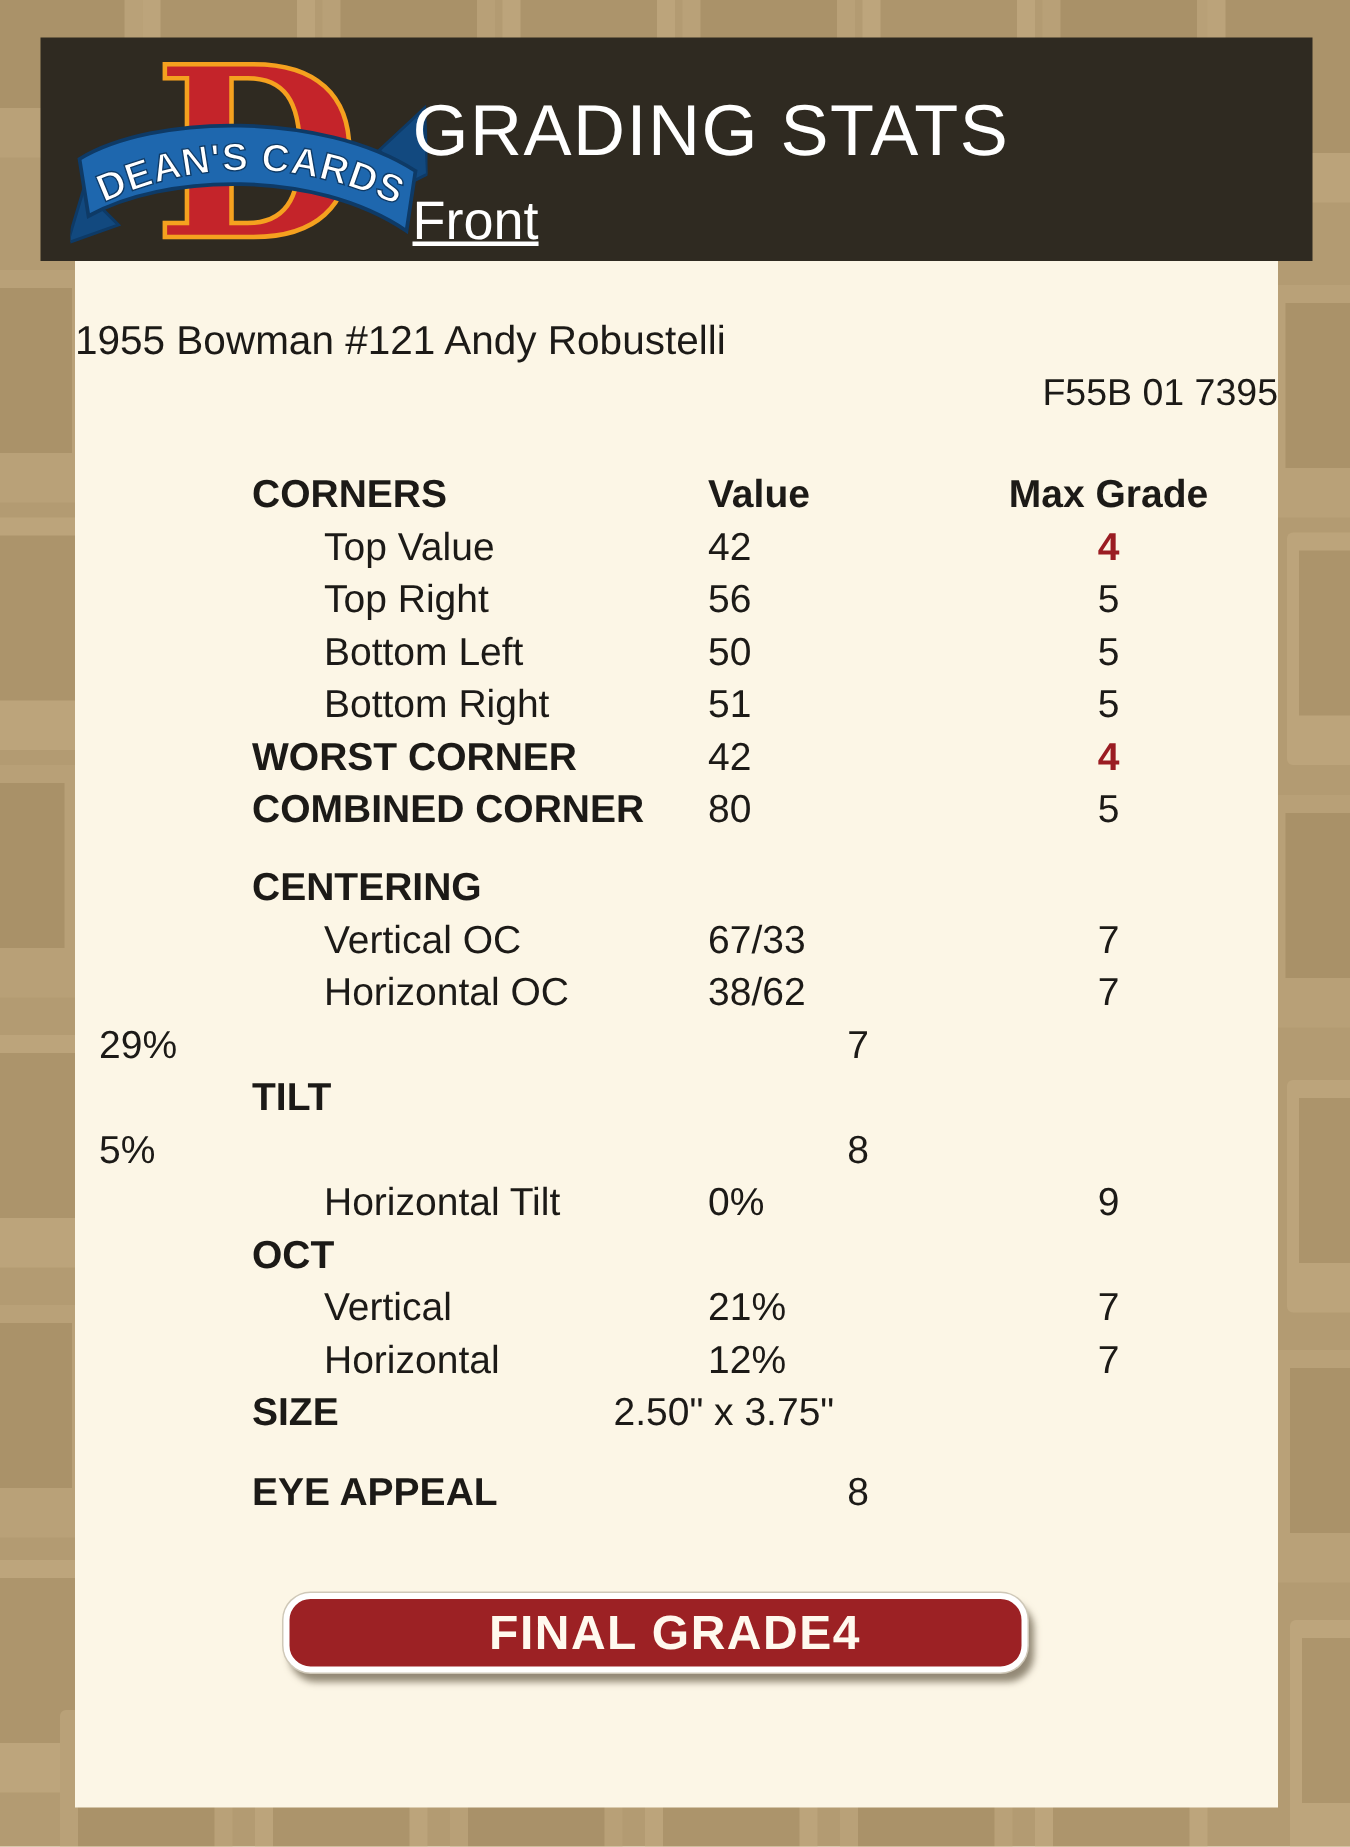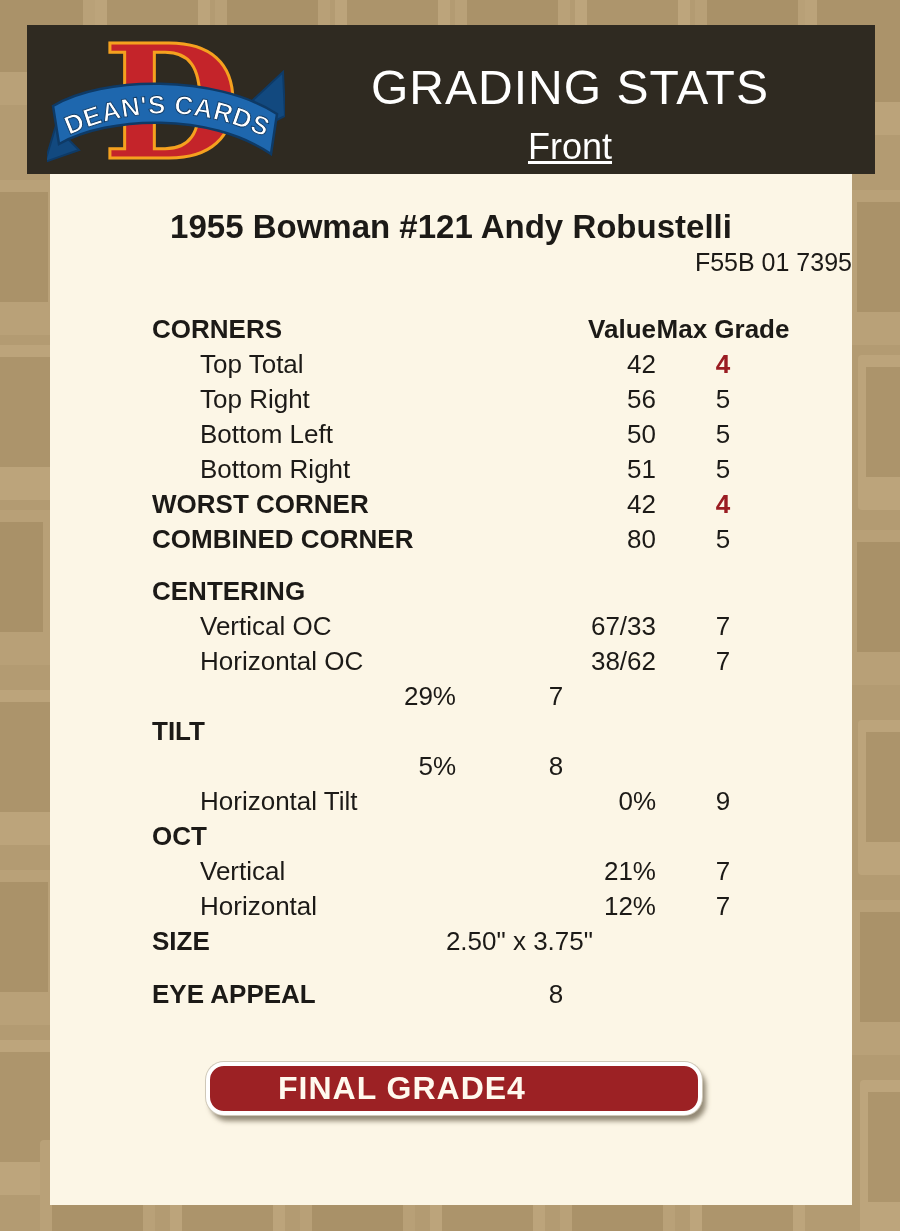--- a/index.html
+++ b/index.html
@@ -10,51 +10,51 @@
     color:#1C1A17;
   }
   .bg-collage{position:absolute;left:0;top:0;width:900px;height:1231px;}
 
   
   .header-bar{
     position:absolute;left:27px;top:25px;width:848px;height:149px;
     background:#2F2A21;
   }
   .logo-wrap{position:absolute;left:20px;top:7px;width:238px;height:136px;}
-  .header-text{position:absolute;left:248px;right:10px;top:37px;text-align:center;color:#FFFFFF;}
+  .header-text{position:absolute;left:248px;right:10px;top:37px;text-align:left;color:#FFFFFF;}
   .h-title{font-size:48px;line-height:52px;letter-spacing:1px;}
   .h-sub{font-size:36px;line-height:46px;margin-top:10px;text-decoration:underline;}
 
   
   .panel{
     position:absolute;left:50px;top:174px;width:802px;height:1031px;
     background:#FCF6E6;
   }
-  .card-title{margin:0;padding-top:37px;text-align:center;font-size:33px;line-height:32px;font-weight:bold;}
+  .card-title{margin:0;padding-top:37px;text-align:left;font-size:27px;line-height:32px;font-weight:normal;}
   .card-code{text-align:right;font-size:25px;line-height:30px;margin-top:4px;}
 
-  .stats-table{position:absolute;top:138px;left:0;width:100%;}
+  .stats-table{position:absolute;top:138px;left:16px;width:100%;}
   .row{display:grid;grid-template-columns:406px 200px 134px;height:35px;align-items:center;font-size:26px;}
   .lbl{padding-left:102px;white-space:nowrap;}
   .lbl.indent{padding-left:150px;}
   .bold{font-weight:bold;}
-  .val{text-align:right;}
+  .val{text-align:left;}
   .grade{text-align:center;}
   .grade.red{color:#9A1C22;font-weight:bold;}
   .colhead{font-weight:bold;}
   .row.size .val{transform:translateX(-63px);white-space:nowrap;}
   .sp1{height:17px;}
   .sp2{height:18px;}
 
   
   .final-btn{
-    position:absolute;left:156px;top:888px;width:496px;height:53px;
+    position:absolute;left:139px;top:888px;width:496px;height:53px;
     background:#9C2124;border:4px solid #FFFFFF;border-radius:18px;
     box-shadow:0 0 0 1px #CFC8B8, 4px 6px 5px rgba(120,110,90,.8);
-    display:flex;align-items:center;justify-content:flex-start;
+    display:flex;align-items:center;justify-content:center;
     padding:0 42px 0 68px;box-sizing:border-box;cursor:pointer;
   }
   .final-btn .fg-label,.final-btn .fg-value{
     color:#FFF9EE;font-size:32px;font-weight:bold;letter-spacing:1px;white-space:nowrap;
   }
 </style>
 </head>
 <body>
 
 <svg class="bg-collage" xmlns="http://www.w3.org/2000/svg">
@@ -197,21 +197,21 @@
 
   <div class="stats-table">
 
     <div class="row">
       <div class="lbl bold">CORNERS</div>
       <div class="val colhead">Value</div>
       <div class="grade colhead">Max Grade</div>
     </div>
 
     <div class="row">
-      <div class="lbl indent">Top Total</div>
+      <div class="lbl indent">Top Value</div>
       <div class="val">42</div>
       <div class="grade red">4</div>
     </div>
     <div class="row">
       <div class="lbl indent">Top Right</div>
       <div class="val">56</div>
       <div class="grade">5</div>
     </div>
     <div class="row">
       <div class="lbl indent">Bottom Left</div>

